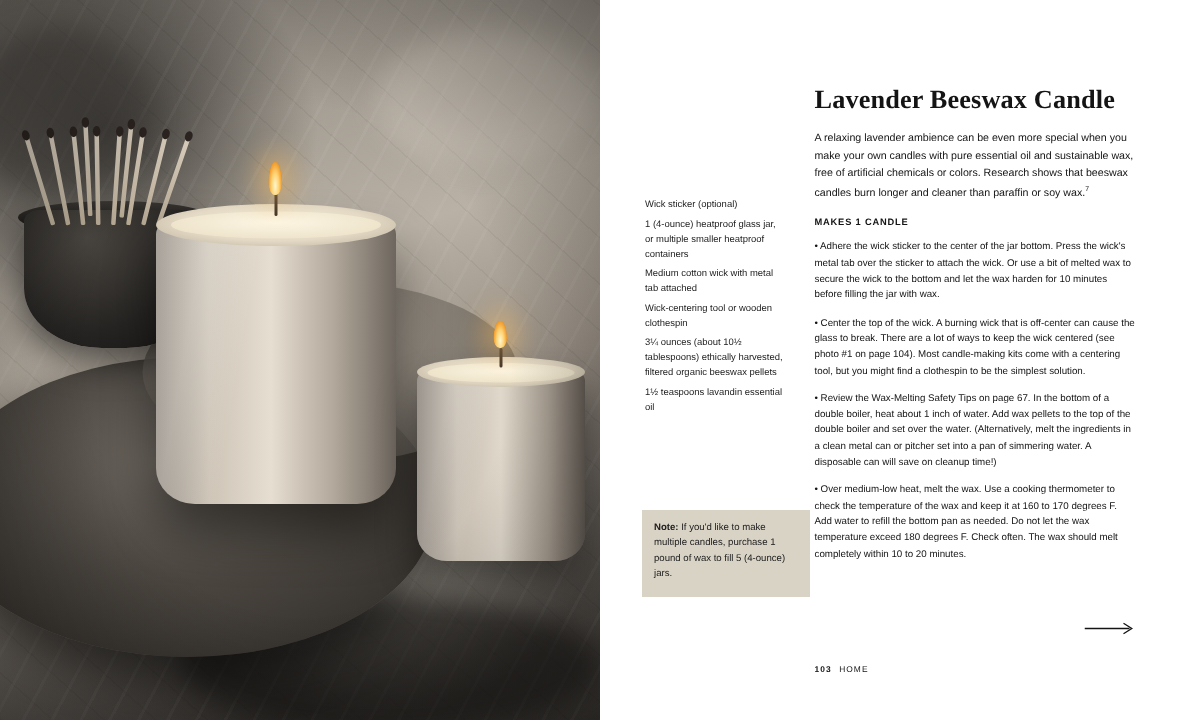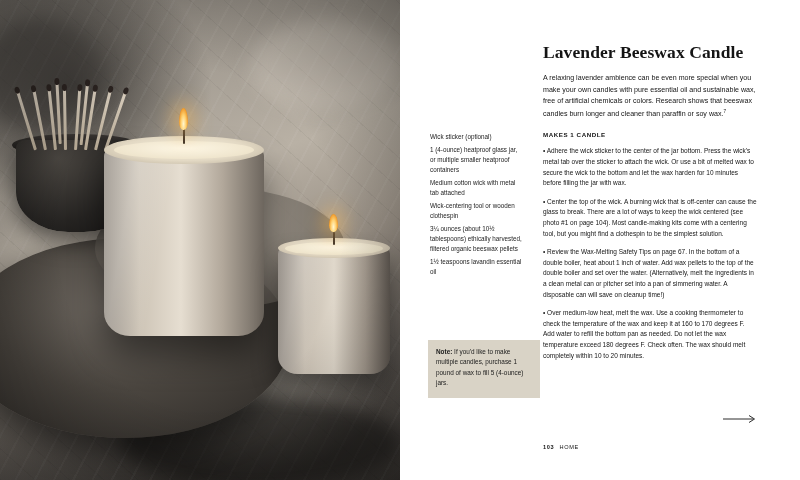--- a/index.html
+++ b/index.html
@@ -219,21 +219,21 @@
   
   .recipe {
     position: absolute;
     left: 543px;
     top: 0;
     width: 214px;
     height: 480px;
   }
   .recipe h1 {
     margin: 0;
-    padding-top: 42px;
+    padding-top: 56px;
     font-family: "Liberation Serif", serif;
     font-size: 17.5px;
     font-weight: 700;
     letter-spacing: .1px;
     color: #141414;
     line-height: 1.15;
   }
   .intro {
     margin-top: 11px;
     font-size: 7.1px;

